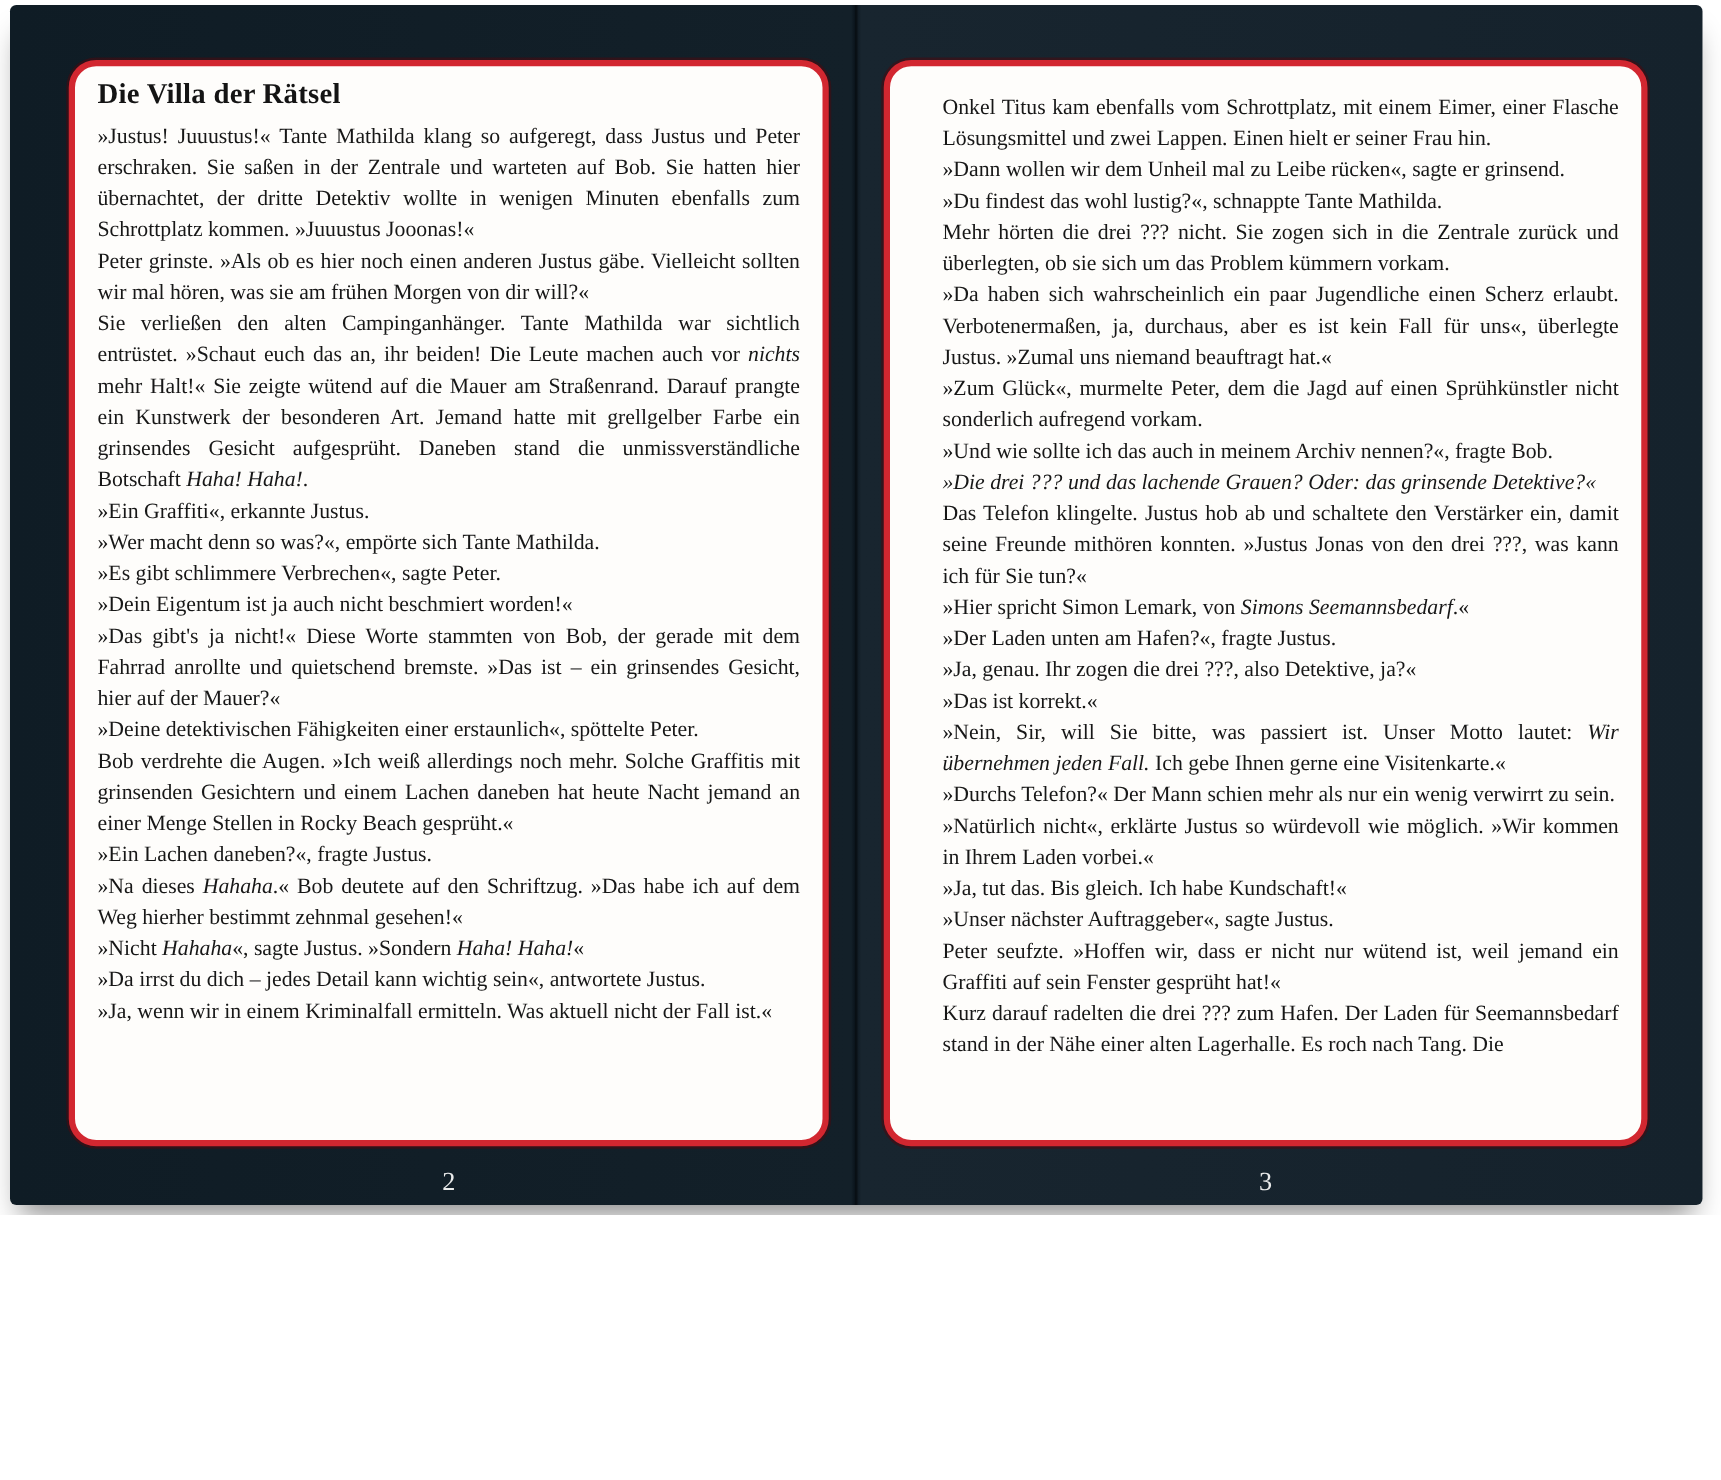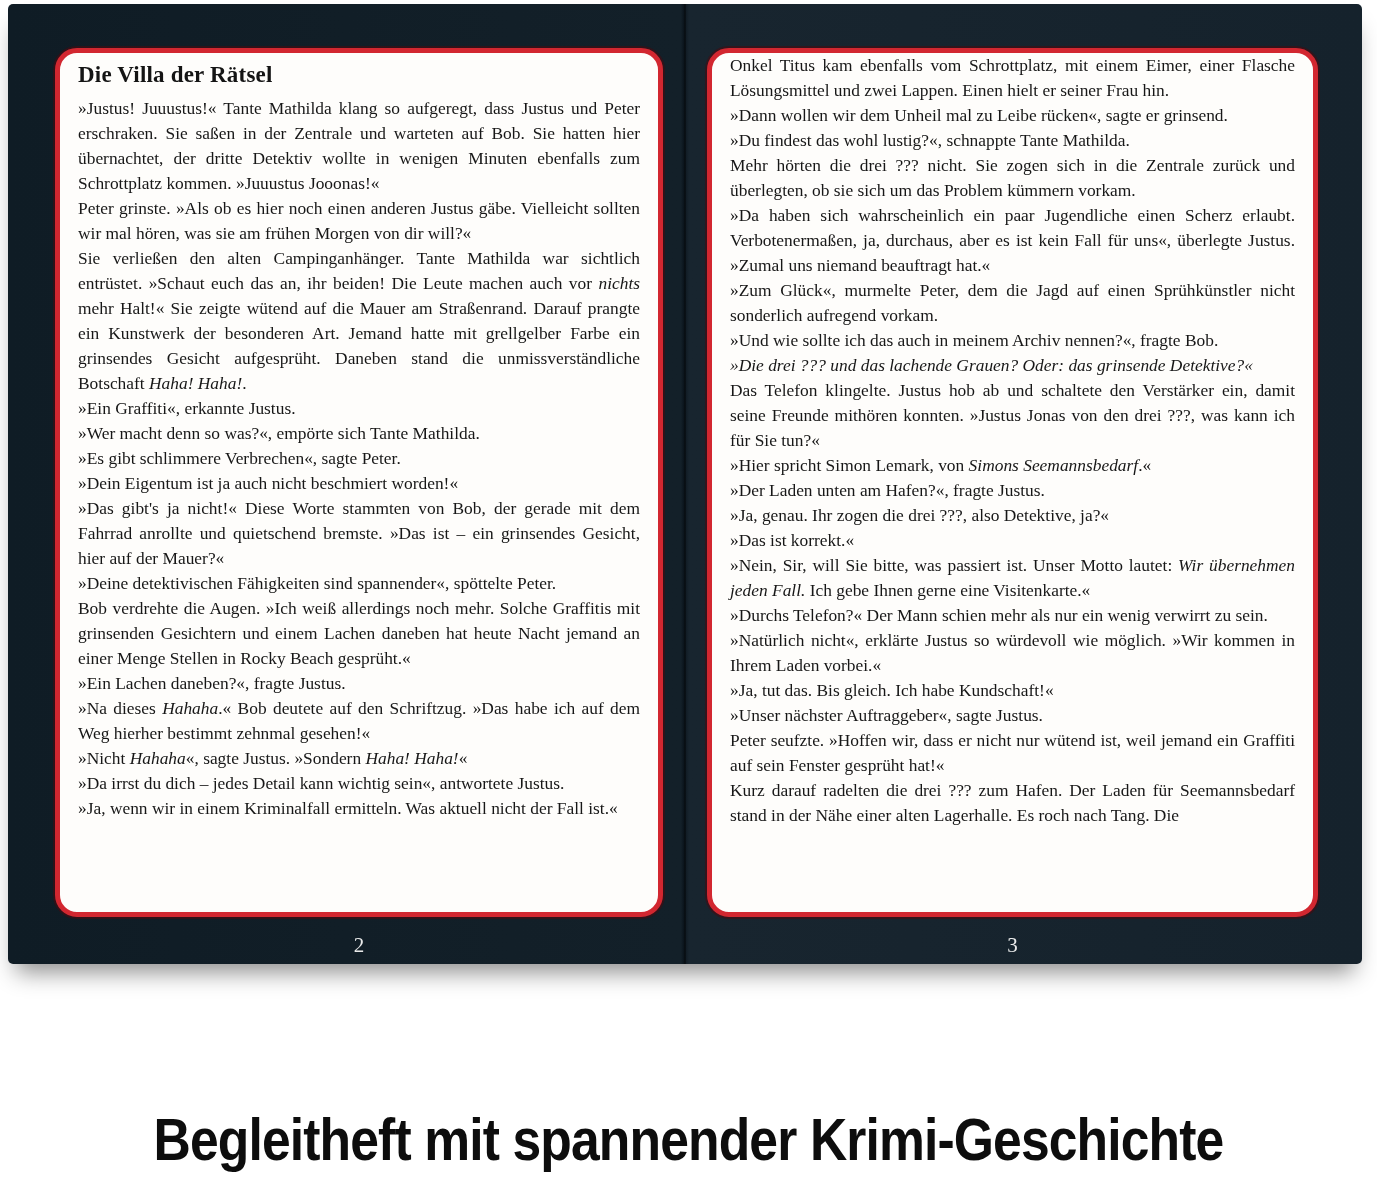--- a/index.html
+++ b/index.html
@@ -4,21 +4,21 @@
 <style>
   html, body {
     margin: 0;
     padding: 0;
     background: #ffffff;
     font-family: "Liberation Serif", "DejaVu Serif", serif;
   }
   .canvas {
     position: relative;
     width: 1377px;
-    height: 1184px;
+    height: 972px;
     background: #ffffff;
     overflow: hidden;
   }
   
   .booklet {
     position: absolute;
     left: 8px;
     top: 4px;
     width: 1354px;
     height: 960px;
@@ -47,21 +47,21 @@
     border-radius: 22px;
     box-shadow: 0 0 0 2px rgba(74,10,14,0.55);
     box-sizing: border-box;
     overflow: hidden;
   }
   .page-left  { left: 47px;  width: 608px; }
   .page-right { left: 699px; width: 611px; }
   .page-inner {
     padding: 8px 18px 10px 18px;
   }
-  .page-right .page-inner { padding-top: 0; }
+  .page-right .page-inner { padding-top: 20px; margin-left: 24px; }
   .story-title {
     margin: 0 0 7px 0;
     font-size: 23px;
     line-height: 28px;
     font-weight: bold;
     color: #141414;
     letter-spacing: 0.2px;
   }
   .page-text p {
     margin: 0;
@@ -114,21 +114,21 @@
         <h1 class="story-title">Die Villa der Rätsel</h1>
         <div class="page-text">
             <p><span>»Justus! Juuustus!« Tante Mathilda klang so aufgeregt, dass Justus und Peter erschraken. Sie saßen in der Zentrale und warteten auf Bob. Sie hatten hier übernachtet, der dritte Detektiv wollte in wenigen Minuten ebenfalls zum Schrottplatz kommen. »Juuustus Jooonas!«</span></p>
             <p><span>Peter grinste. »Als ob es hier noch einen anderen Justus gäbe. Vielleicht sollten wir mal hören, was sie am frühen Morgen von dir will?«</span></p>
             <p><span>Sie verließen den alten Campinganhänger. Tante Mathilda war sichtlich entrüstet. »Schaut euch das an, ihr beiden! Die Leute machen auch vor </span><em>nichts</em><span> mehr Halt!« Sie zeigte wütend auf die Mauer am Straßenrand. Darauf prangte ein Kunstwerk der besonderen Art. Jemand hatte mit grellgelber Farbe ein grinsendes Gesicht aufgesprüht. Daneben stand die unmissverständliche Botschaft </span><em>Haha! Haha!</em><span>.</span></p>
             <p><span>»Ein Graffiti«, erkannte Justus.</span></p>
             <p><span>»Wer macht denn so was?«, empörte sich Tante Mathilda.</span></p>
             <p><span>»Es gibt schlimmere Verbrechen«, sagte Peter.</span></p>
             <p><span>»Dein Eigentum ist ja auch nicht beschmiert worden!«</span></p>
             <p><span>»Das gibt's ja nicht!« Diese Worte stammten von Bob, der gerade mit dem Fahrrad anrollte und quietschend bremste. »Das ist – ein grinsendes Gesicht, hier auf der Mauer?«</span></p>
-            <p><span>»Deine detektivischen Fähigkeiten sind spannender«, spöttelte Peter.</span></p>
+            <p><span>»Deine detektivischen Fähigkeiten einer erstaunlich«, spöttelte Peter.</span></p>
             <p><span>Bob verdrehte die Augen. »Ich weiß allerdings noch mehr. Solche Graffitis mit grinsenden Gesichtern und einem Lachen daneben hat heute Nacht jemand an einer Menge Stellen in Rocky Beach gesprüht.«</span></p>
             <p><span>»Ein Lachen daneben?«, fragte Justus.</span></p>
             <p><span>»Na dieses </span><em>Hahaha</em><span>.« Bob deutete auf den Schriftzug. »Das habe ich auf dem Weg hierher bestimmt zehnmal gesehen!«</span></p>
             <p><span>»Nicht </span><em>Hahaha</em><span>«, sagte Justus. »Sondern </span><em>Haha! Haha!</em><span>«</span></p>
             <p><span>»Da irrst du dich – jedes Detail kann wichtig sein«, antwortete Justus.</span></p>
             <p><span>»Ja, wenn wir in einem Kriminalfall ermitteln. Was aktuell nicht der Fall ist.«</span></p>
           </div>
       </div>
     </div>
 

